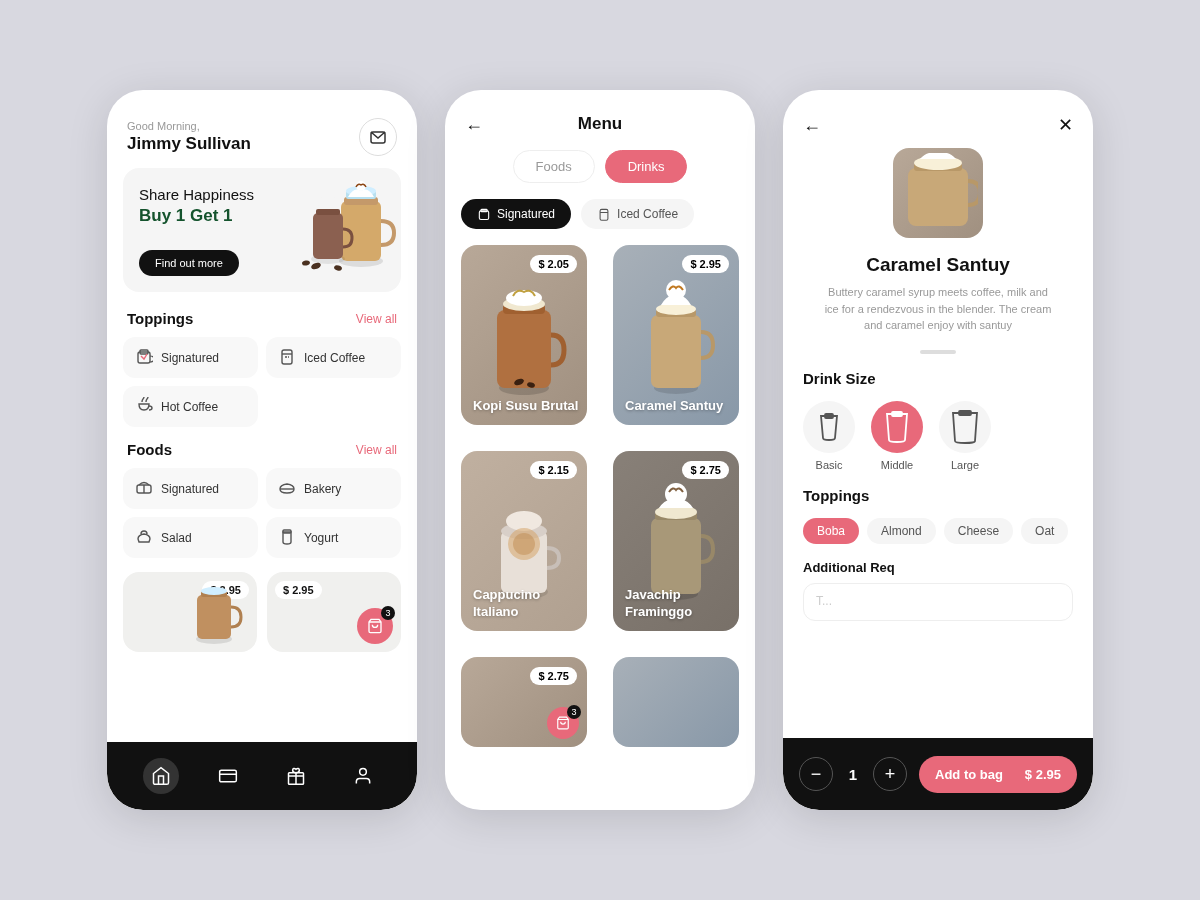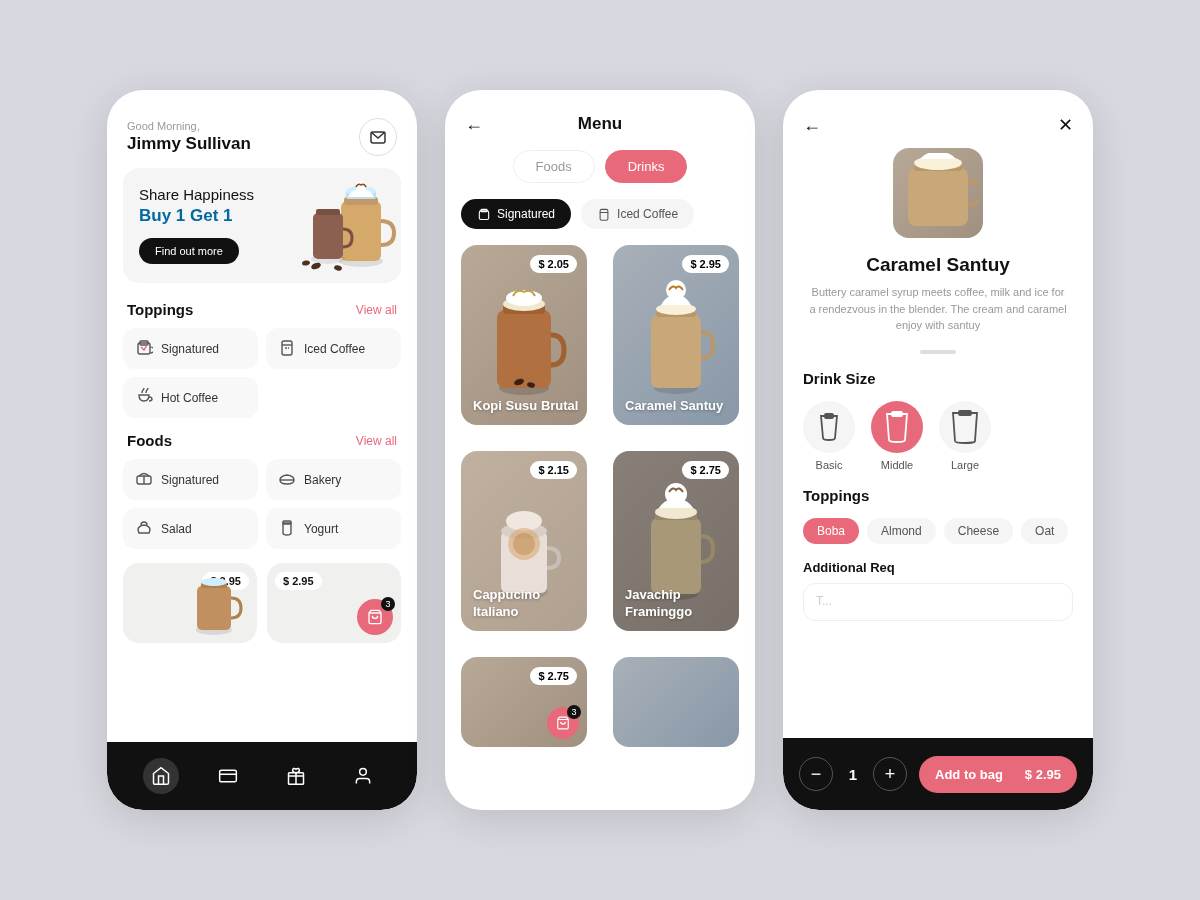--- a/index.html
+++ b/index.html
@@ -49,21 +49,21 @@
     .s1-banner {
       margin: 0 16px 18px;
       background: #f5f5f5;
       border-radius: 16px;
       padding: 18px 16px 16px;
       position: relative;
       overflow: hidden;
       min-height: 115px;
     }
     .s1-banner-title { font-size: 15px; color: #111; margin-bottom: 3px; }
-    .s1-banner-bold { font-size: 17px; font-weight: 800; color: #0369a1; display: block; margin-bottom: 12px; }
+    .s1-banner-bold { font-size: 17px; font-weight: 800; color: #14532d; display: block; margin-bottom: 24px; }
     .s1-banner-btn {
       background: #111;
       color: #fff;
       border: none;
       border-radius: 20px;
       padding: 7px 16px;
       font-size: 11px;
       cursor: pointer;
       font-weight: 500;
     }
@@ -297,21 +297,21 @@
       text-align: center;
       font-size: 19px;
       font-weight: 700;
       color: #111;
       padding: 0 20px 8px;
     }
     .s3-product-desc {
       text-align: center;
       font-size: 11px;
       color: #999;
-      padding: 0 24px 16px;
+      padding: 0 40px 16px;
       line-height: 1.5;
     }
     .s3-handle {
       width: 36px; height: 4px;
       background: #ddd;
       border-radius: 2px;
       margin: 0 auto 16px;
     }
     .s3-section {
       padding: 0 20px 16px;

